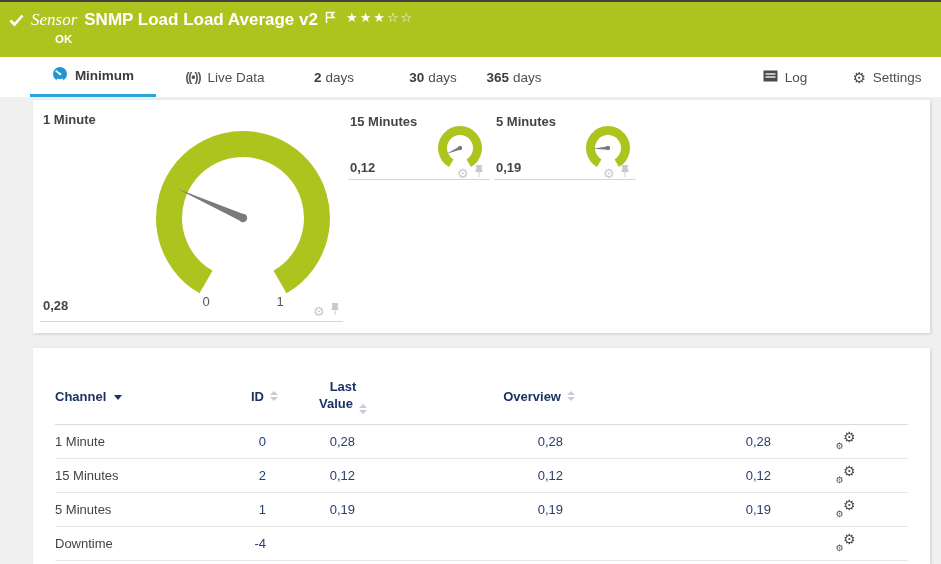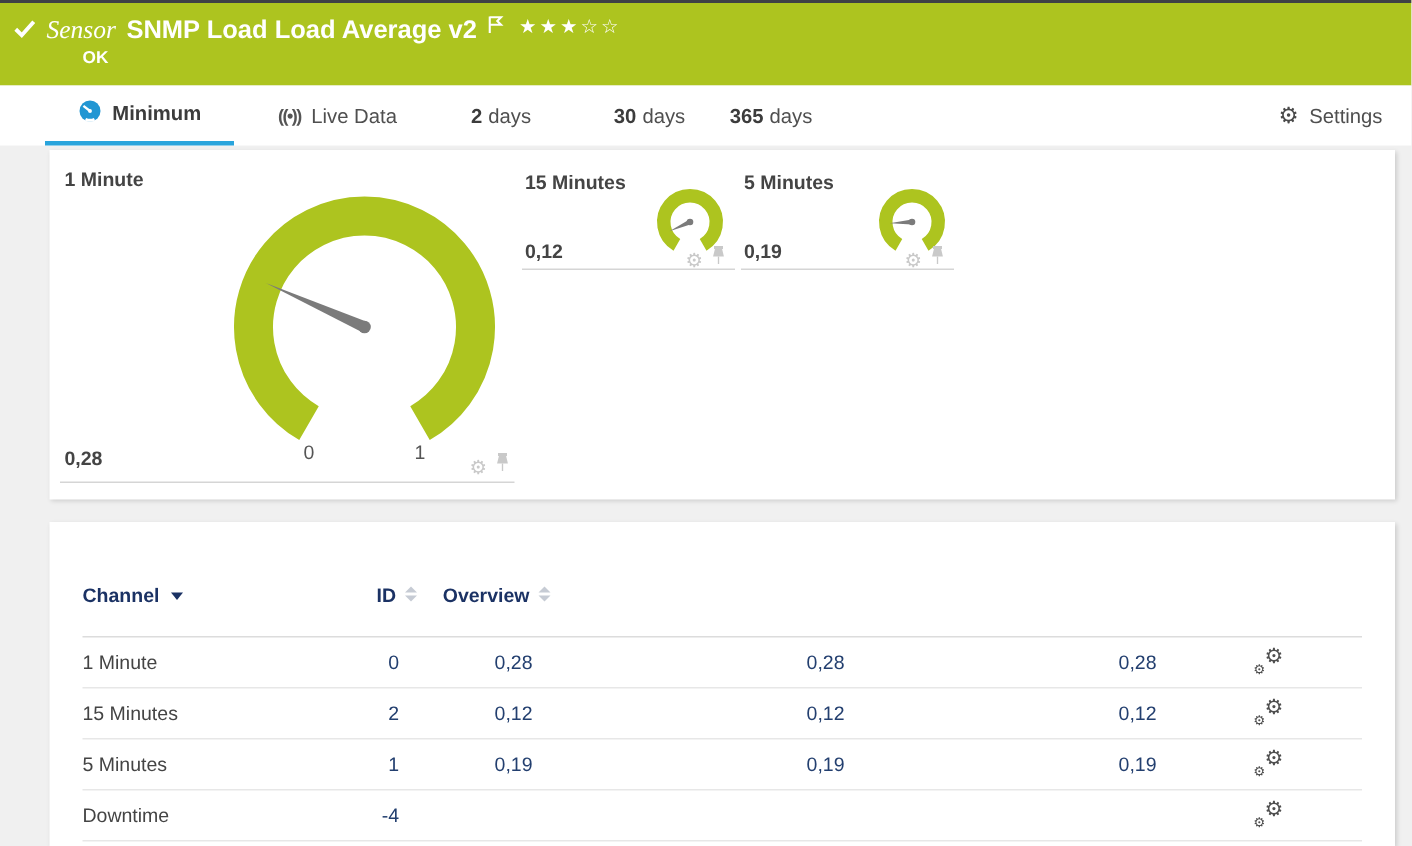--- a/index.html
+++ b/index.html
@@ -113,20 +113,30 @@
     <span class="daysfx">days</span>
   </div>
   <div class="tab t-30d">
     <b>30</b>
     <span class="daysfx">days</span>
   </div>
   <div class="tab t-365d">
     <b>365</b>
     <span class="daysfx">days</span>
   </div>
+  <div class="tab t-log">
+    <span>
+      <svg width="15" height="12" viewBox="0 0 15 12">
+        <rect x="0.5" y="0.5" width="14" height="11" fill="#4a4a4a"></rect>
+        <line x1="2.5" y1="4" x2="12.5" y2="4" stroke="#fff" stroke-width="1.3"></line>
+        <line x1="2.5" y1="7" x2="12.5" y2="7" stroke="#fff" stroke-width="1.3"></line>
+      </svg>
+    </span>
+    <span>Log</span>
+  </div>
   <div class="tab t-set">
     <span style="font-size:15px;color:#4a4a4a;line-height:15px;">⚙</span>
     <span>Settings</span>
   </div>
 </div>
 
 <div class="panel panel-gauges">
 
   <div class="gtitle" style="left:10px;top:12px;">1 Minute</div>
   <svg width="220" height="196" viewBox="0 0 220 196" style="position:absolute;left:100px;top:16px;">
@@ -209,20 +219,29 @@
         <span class="sort-caret"></span>
       </div>
       <div class="hcell-r">
         <span>ID</span>
         <span class="sort-arrows">
             <i class="up"></i>
             <i class="dn"></i>
           </span>
       </div>
       <div class="hcell-r">
+        <span class="lastvalue-head">
+          <span>Last</span><br>
+          <span>Value</span><span class="sort-arrows">
+              <i class="up"></i>
+              <i class="dn"></i>
+            </span>
+        </span>
+      </div>
+      <div class="hcell-r">
         <span>Overview</span>
         <span class="sort-arrows">
             <i class="up"></i>
             <i class="dn"></i>
           </span>
       </div>
       <div></div>
     </div>
 
     <div class="trow tbody-row">

